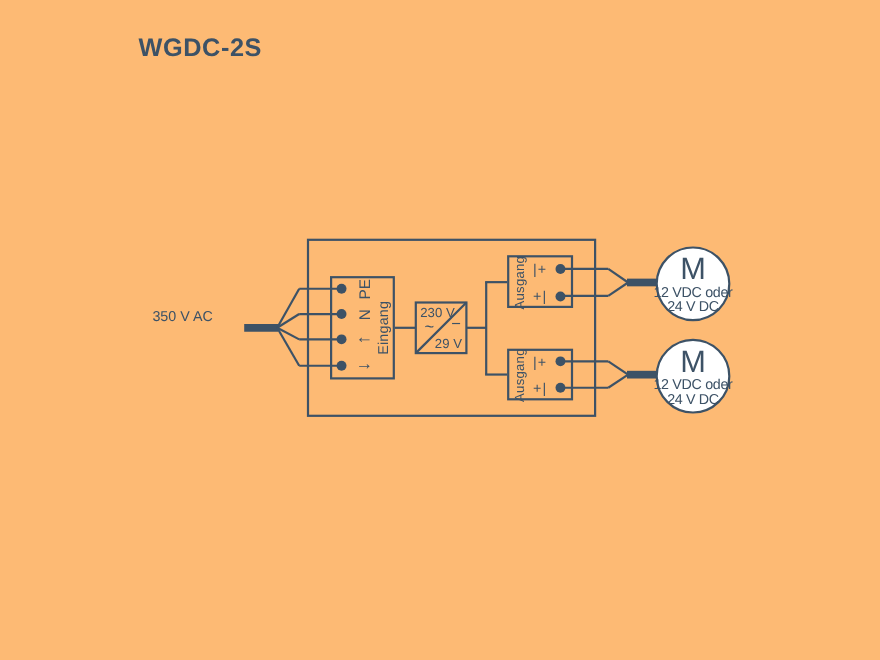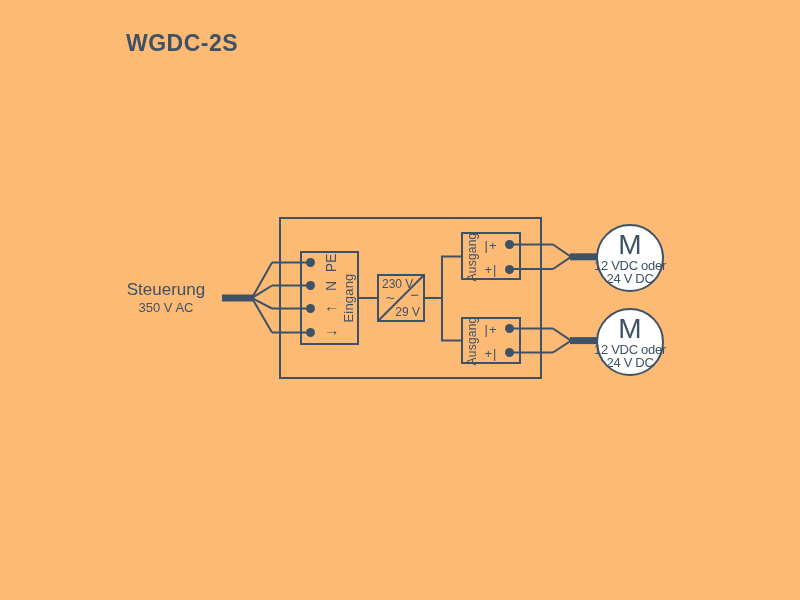--- a/index.html
+++ b/index.html
@@ -65,21 +65,20 @@
     <line x1="510" y1="328.5" x2="553" y2="328.5" stroke-width="2"></line>
     <line x1="510" y1="352.5" x2="553" y2="352.5" stroke-width="2"></line>
     <line x1="553" y1="328.5" x2="571" y2="340.6" stroke-width="2"></line>
     <line x1="553" y1="352.5" x2="571" y2="340.6" stroke-width="2"></line>
     <line x1="570" y1="340.6" x2="597" y2="340.6" stroke-width="7"></line>
   </svg>
 
   <div class="title">WGDC-2S</div>
 
   <div class="source-label">
-    <div class="l1">Steuerung</div>
     <div class="l2">350 V AC</div>
   </div>
 
   <div class="box" style="left:279px; top:217px; width:263px; height:162px;"></div>
 
   <div class="box" style="left:300px; top:251px; width:59px; height:94px;"></div>
   <div class="dot" style="left:306px; top:258px;"></div>
   <div class="dot" style="left:306px; top:281px;"></div>
   <div class="dot" style="left:306px; top:304px;"></div>
   <div class="dot" style="left:306px; top:328px;"></div>

